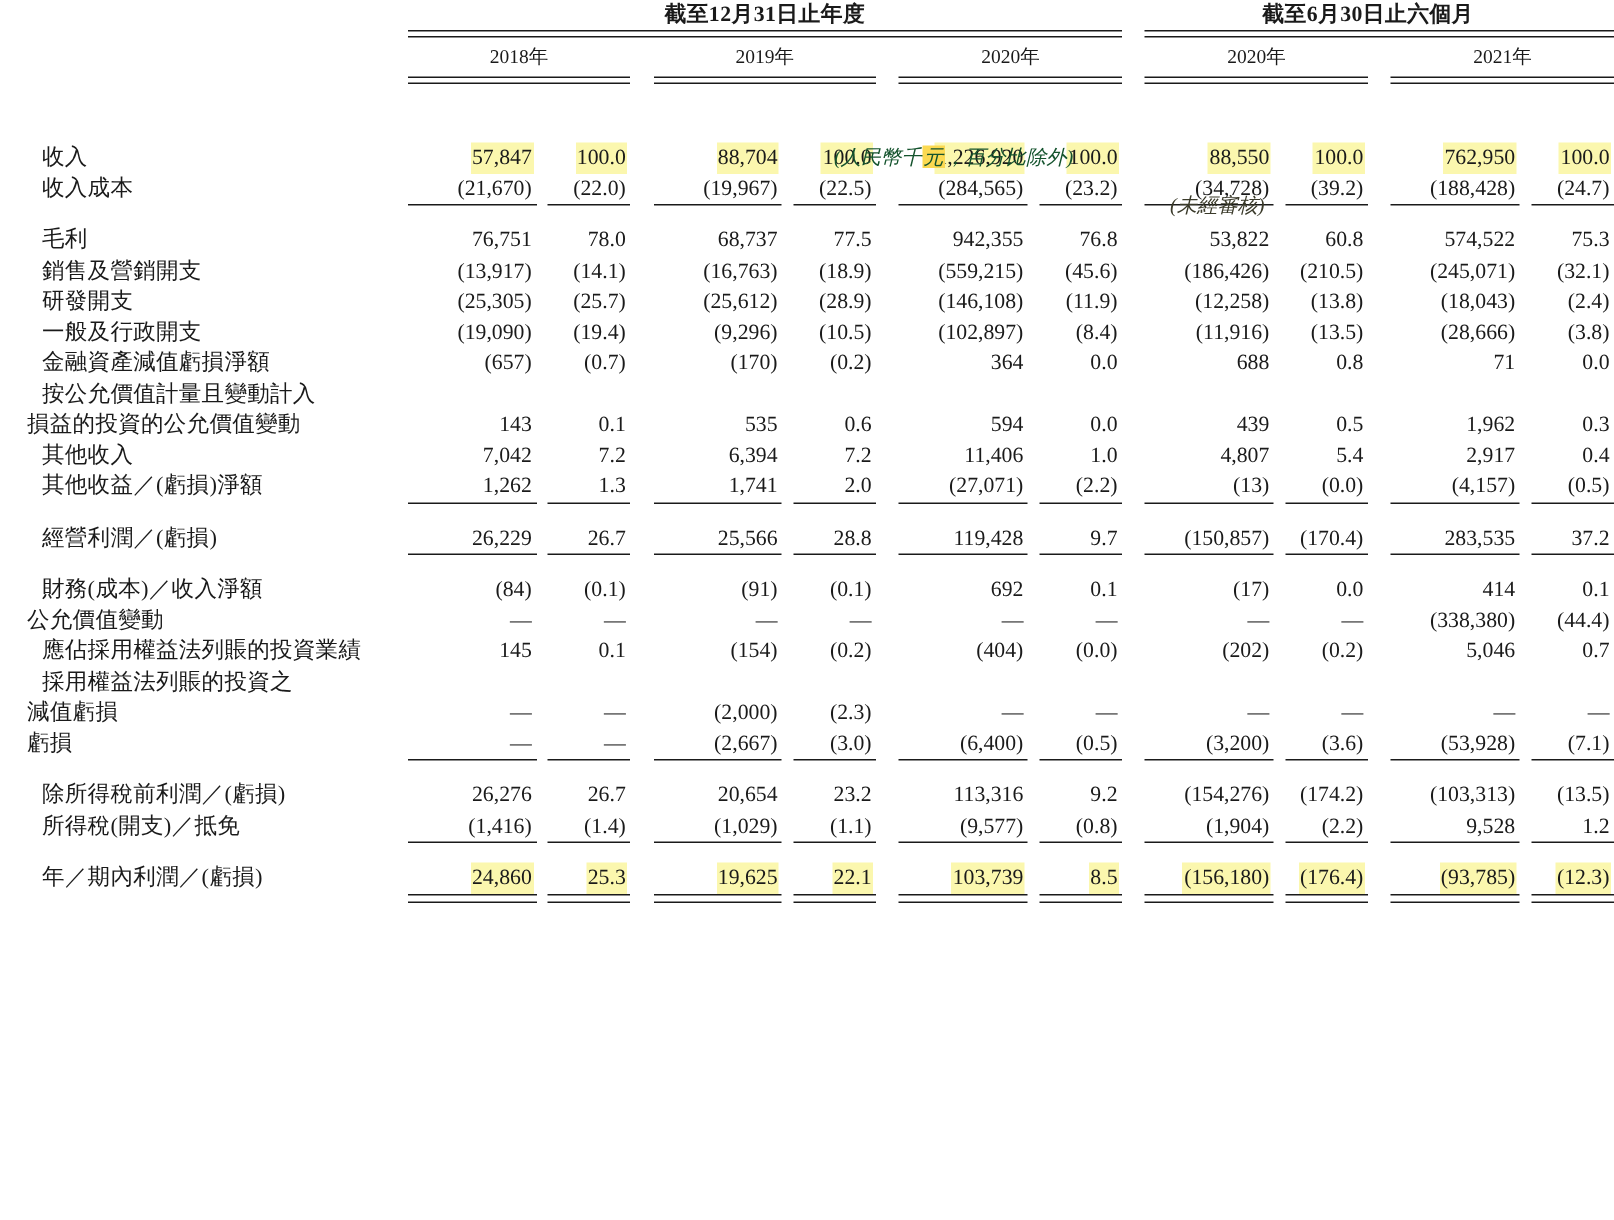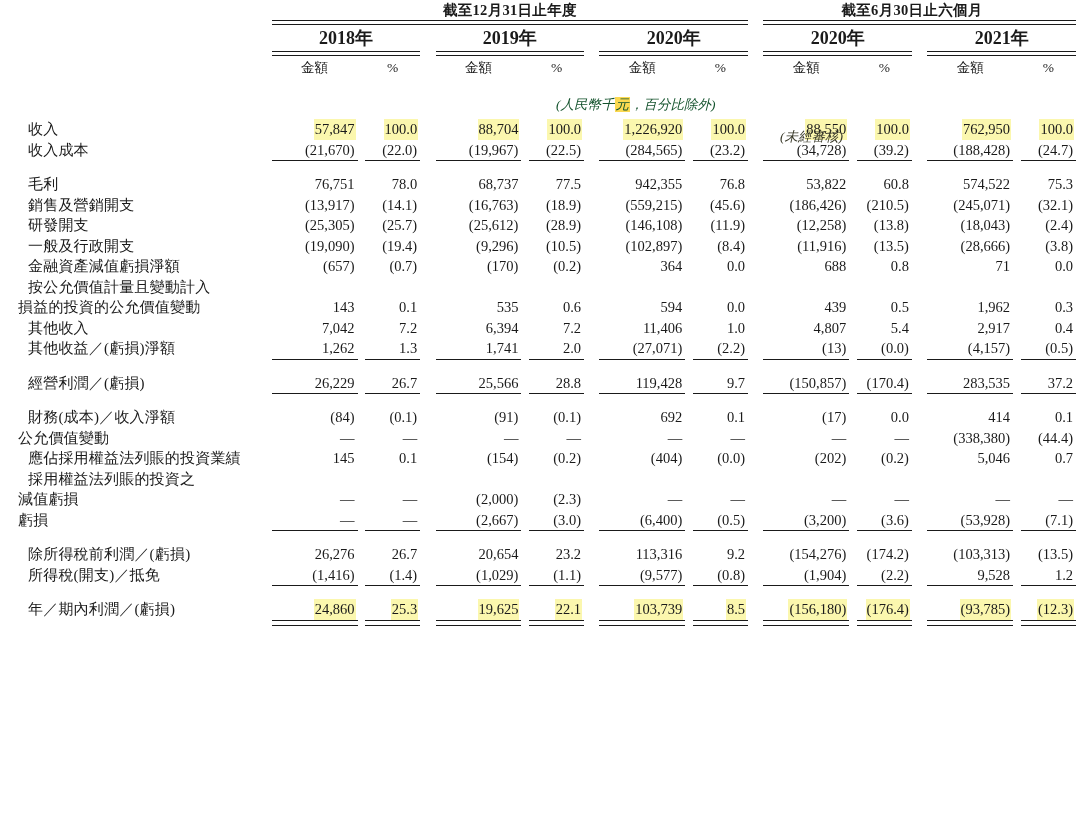--- a/index.html
+++ b/index.html
@@ -90,22 +90,22 @@
   .hdr-title {
     text-align: center;
     font-size: 14.5px;
     font-weight: bold;
     line-height: 20px;
     white-space: nowrap;
     letter-spacing: 0.3px;
   }
   .hdr-year {
     text-align: center;
-    font-size: 18px;
-    font-weight: bold;
+    font-size: 13px;
+    font-weight: normal;
     line-height: 26px;
     white-space: nowrap;
   }
   .hdr-sub {
     text-align: center;
     font-size: 13.5px;
     line-height: 24px;
     white-space: nowrap;
   }
   tr.grule td.g-rule {
@@ -215,42 +215,20 @@
         <td></td>
         <td class="g-rule" colspan="3">
             <i></i>
           </td>
         <td></td>
         <td class="g-rule" colspan="3">
             <i></i>
           </td>
       </tr>
 
-      <tr>
-        <td></td>
-        <td class="hdr-sub">金額</td>
-          <td></td>
-        <td class="hdr-sub">%</td>
-          <td></td>
-        <td class="hdr-sub">金額</td>
-          <td></td>
-        <td class="hdr-sub">%</td>
-          <td></td>
-        <td class="hdr-sub">金額</td>
-          <td></td>
-        <td class="hdr-sub">%</td>
-          <td></td>
-        <td class="hdr-sub">金額</td>
-          <td></td>
-        <td class="hdr-sub">%</td>
-          <td></td>
-        <td class="hdr-sub">金額</td>
-          <td></td>
-        <td class="hdr-sub">%</td>
-      </tr>
       <tr class="sp">
           <td colspan="20"></td>
         </tr>
       <tr class="sp">
           <td colspan="20"></td>
         </tr>
       <tr class="sp">
           <td colspan="20"></td>
         </tr>
     </tbody>

